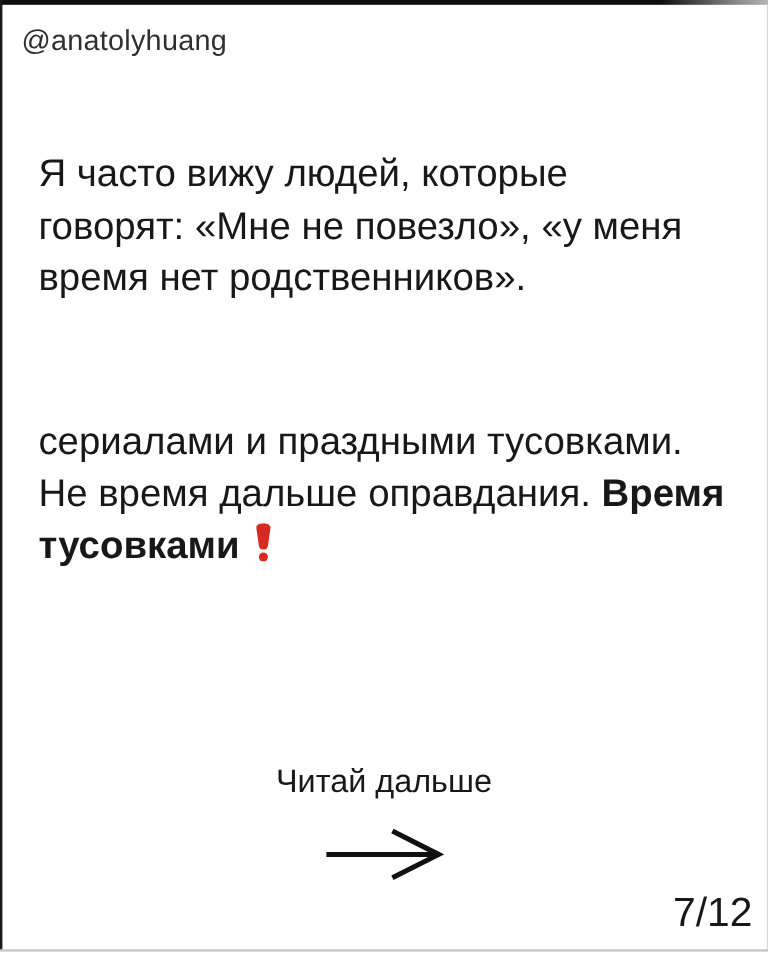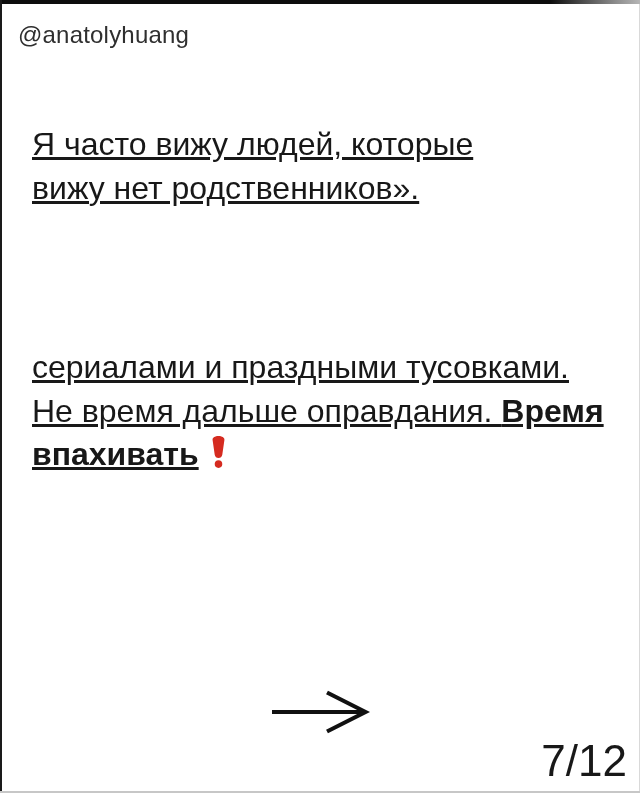--- a/index.html
+++ b/index.html
@@ -38,21 +38,20 @@
   .handle {
     position: absolute; left: 18px; top: 20px;
     font-size: 24px; line-height: 30px;
     color: var(--handle, #2f2f2f);
     letter-spacing: 0.2px;
   }
   .textblock {
     position: absolute; left: 32px; width: 590px;
     font-size: 32px; line-height: 43.5px;
     color: var(--text, #181818);
-    text-decoration: underline;
   }
   .p1 { top: 123px; }
   .p2 { top: 346px; }
   .line { white-space: nowrap; }
   .b { font-weight: 700; text-align: right; }
   .excl {
     display: inline-block;
     width: 19px; height: 32px;
     margin-left: 10px;
     vertical-align: -3px;
@@ -64,50 +63,52 @@
     font-size: 27px; line-height: 34px;
     color: var(--text, #181818);
   }
   .arrow {
     position: absolute; left: 270px; top: 689px;
     width: 100px; height: 46px;
     cursor: pointer;
   }
   .pager {
     position: absolute; right: 13px; top: 741px;
-    font-size: 44px; line-height: 40px;
+    font-size: 34px; line-height: 40px;
     color: var(--text, #181818);
   }
 </style>
 </head>
 <body>
 
 <div class="slide">
 
   <div class="edge-top"></div>
   <div class="edge-left"></div>
   <div class="edge-right"></div>
   <div class="edge-bottom"></div>
 
   <div class="handle">@anatolyhuang</div>
 
   <div class="textblock p1">
     <div class="line">Я часто вижу людей, которые</div>
-    <div class="line">вижу нет родственников».</div>
+    <div class="line">говорят: «Мне не повезло», «у меня</div>
+    <div class="line">время нет родственников».</div>
   </div>
 
   <div class="textblock p2">
     <div class="line">сериалами и праздными тусовками.</div>
     <div class="line"><span>Не время дальше оправдания. </span><span class="b">Время</span></div>
-    <div class="line"><span class="b">впахивать</span><span class="excl"><svg width="19" height="32" viewBox="0 0 19 33" xmlns="http://www.w3.org/2000/svg">
+    <div class="line"><span class="b">тусовками</span><span class="excl"><svg width="19" height="32" viewBox="0 0 19 33" xmlns="http://www.w3.org/2000/svg">
             <path fill="#d52b20" d="M9.5 0 C13.1 0 15.9 1.7 15.6 4 L13.4 19.3 C13.1 21.4 11.5 22.7 9.5 22.7 C7.5 22.7 5.9 21.4 5.6 19.3 L3.4 4 C3.1 1.7 5.9 0 9.5 0 Z"></path>
             <circle fill="#d52b20" cx="9.5" cy="29" r="3.9"></circle>
           </svg></span></div>
   </div>
 
+  <div class="cta-label">Читай дальше</div>
 
   <div class="arrow">
     <svg width="100" height="46" viewBox="0 0 100 46" xmlns="http://www.w3.org/2000/svg">
       <line x1="2" y1="23" x2="94" y2="23" stroke="#111111" stroke-width="4.2"></line>
       <polyline points="57,3.5 95.5,23 57,42.5" fill="none" stroke="#111111" stroke-width="4.2"></polyline>
     </svg>
   </div>
 
   <div class="pager">7/12</div>
 

